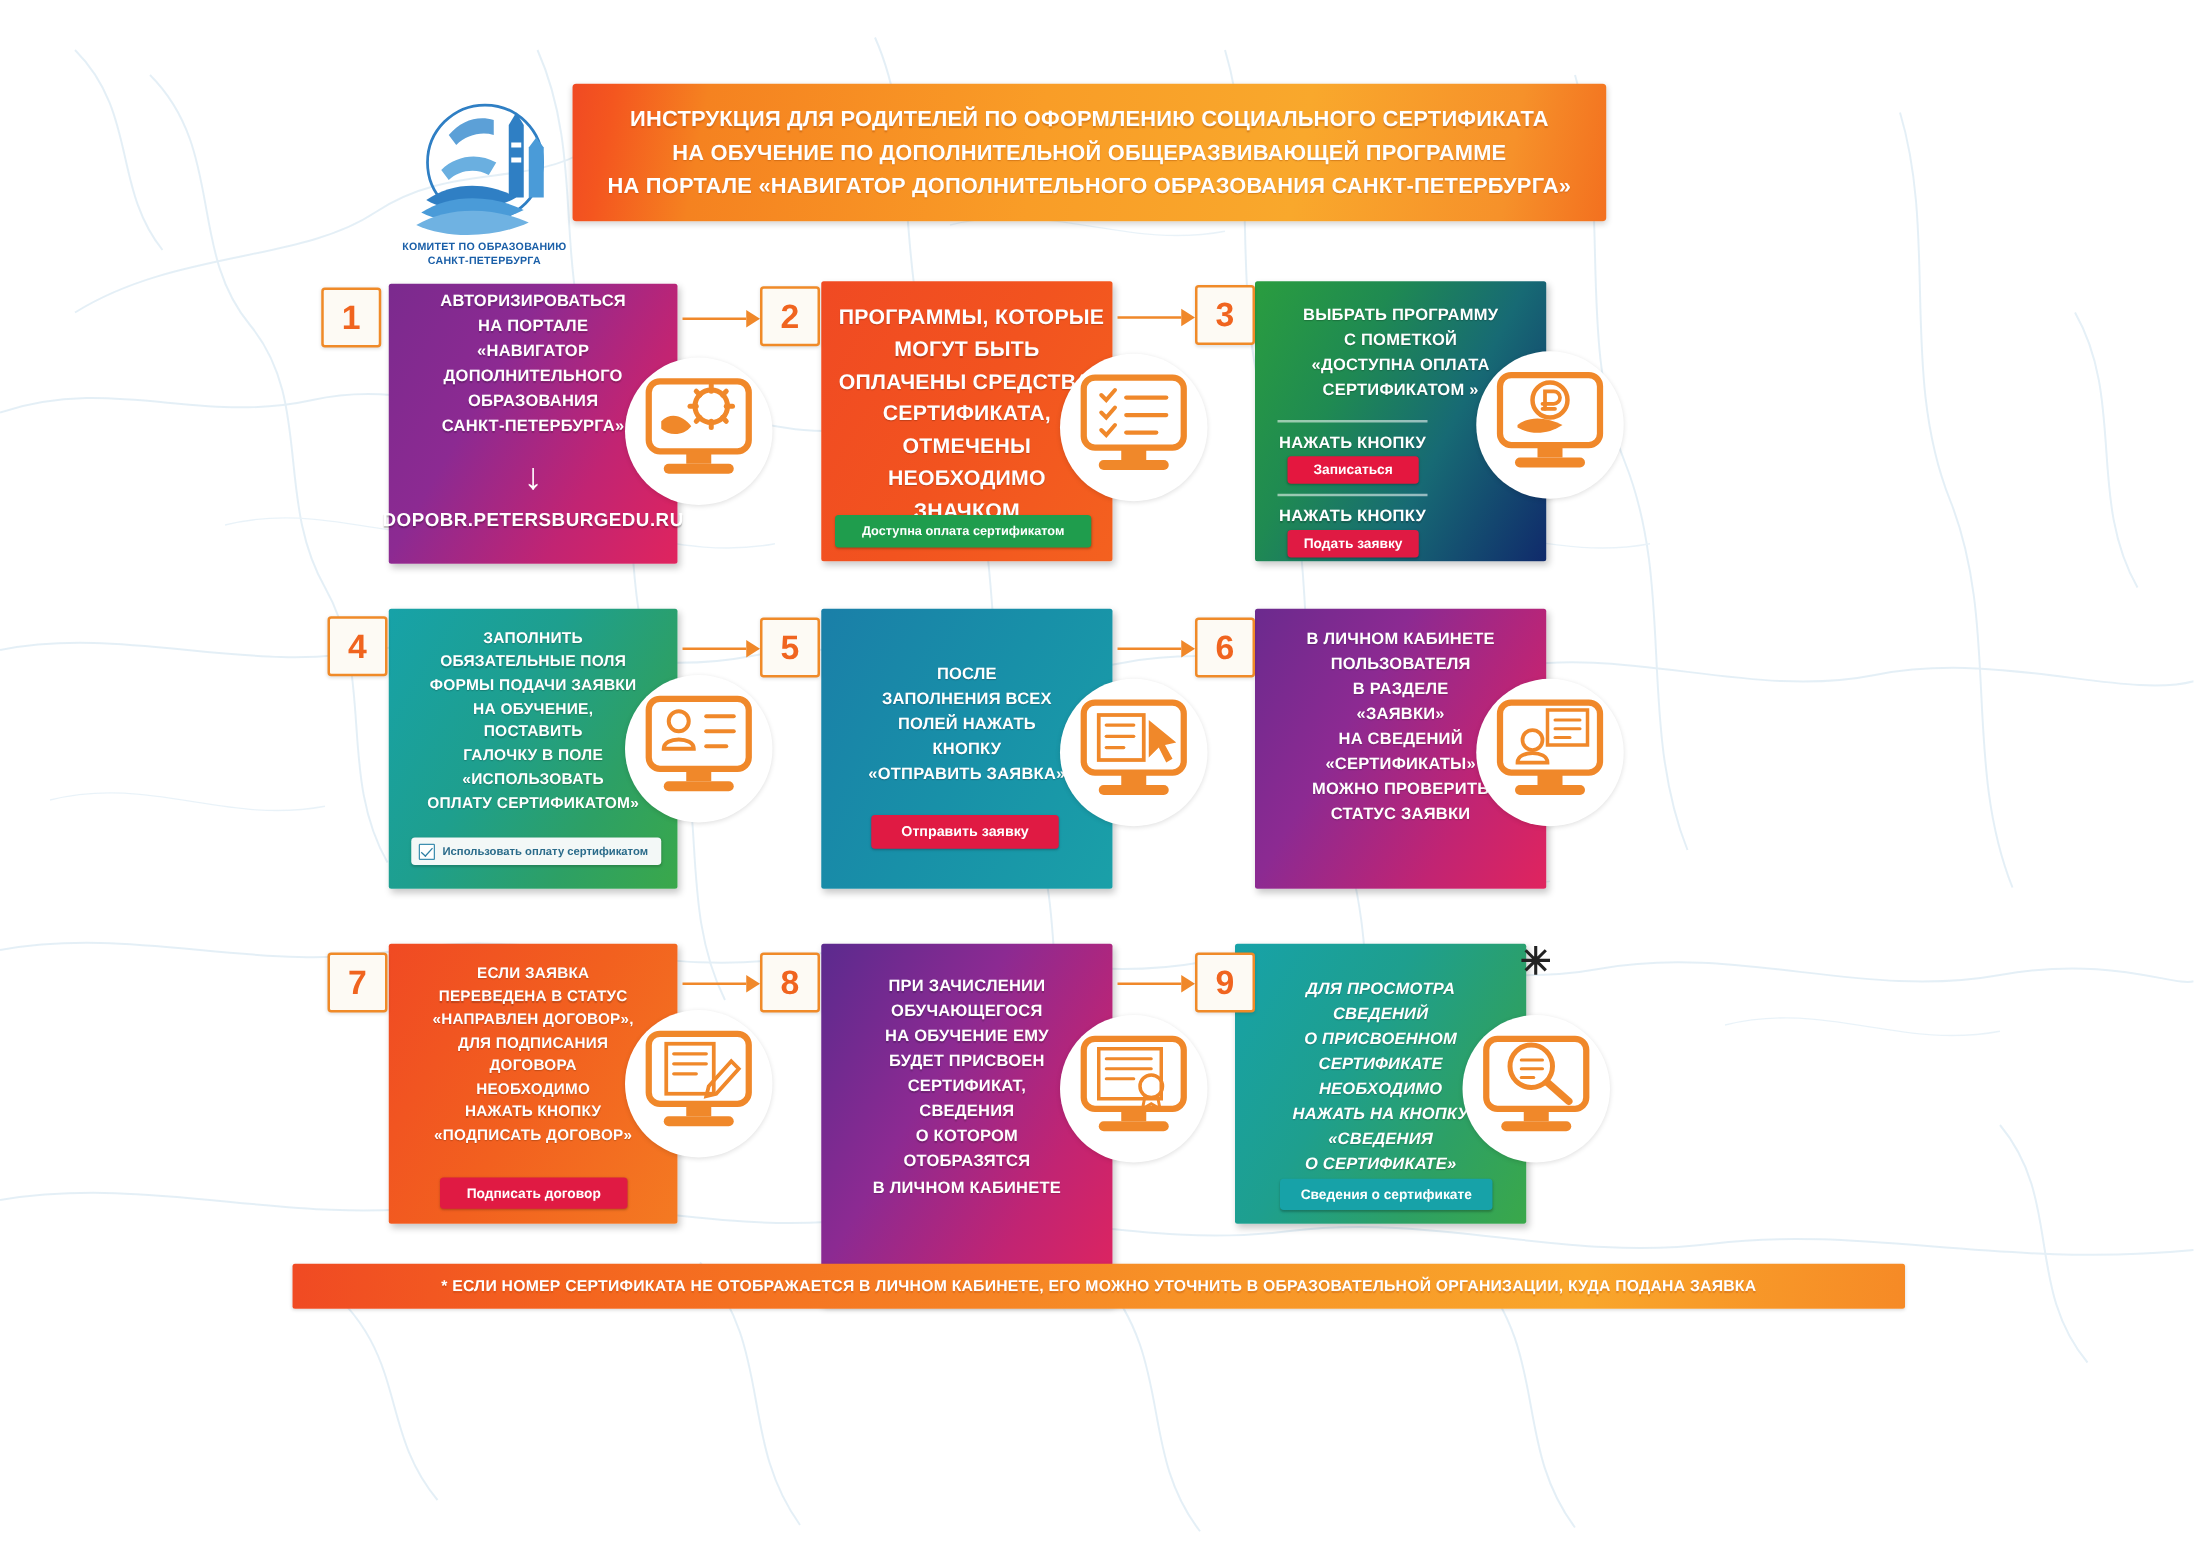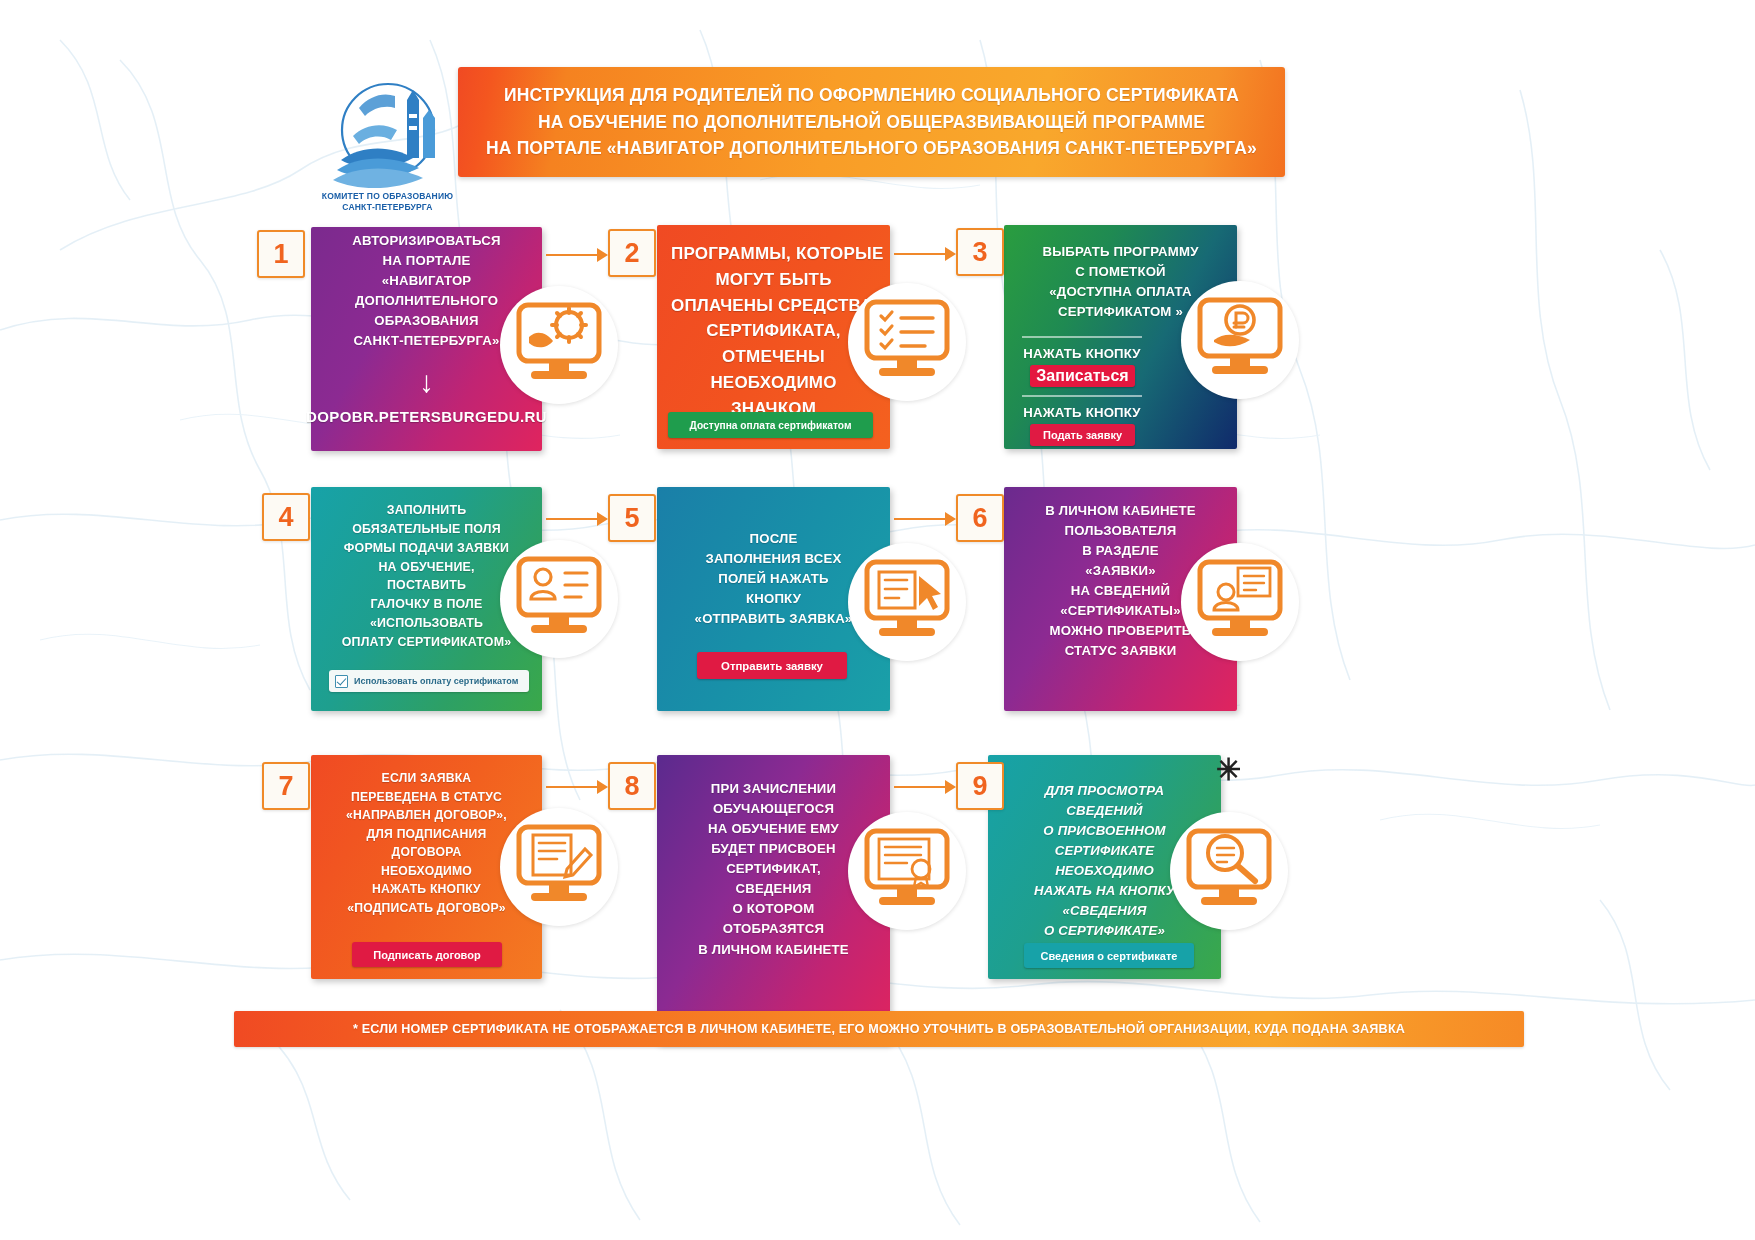--- a/index.html
+++ b/index.html
@@ -391,21 +391,21 @@
     </div>
   <div class="card" style="left:1004px; top:225px; width:233px; height:224px; background:linear-gradient(118deg,#2a9d3f 0%,#1f8a52 32%,#176a74 62%,#102a6b 100%);">
     <div class="card-text" style="padding-top:17px;">
       <span class="ln">ВЫБРАТЬ ПРОГРАММУ</span>
       <span class="ln">С ПОМЕТКОЙ</span>
       <span class="ln">«ДОСТУПНА ОПЛАТА</span>
       <span class="ln">СЕРТИФИКАТОМ »</span>
     </div>
     <div class="divider-line" style="left:18px; top:111px; width:120px;"></div>
     <div class="card-text" style="padding:0; position:absolute; left:18px; top:119px; width:120px;">НАЖАТЬ КНОПКУ</div>
-    <div class="pill red" style="left:26px; top:140px; width:105px; height:22px; font-size:16px;">Записаться</div>
+    <div class="pill red" style="left:26px; top:140px; width:105px; height:22px; font-size:11px;">Записаться</div>
     <div class="divider-line" style="left:18px; top:170px; width:120px;"></div>
     <div class="card-text" style="padding:0; position:absolute; left:18px; top:178px; width:120px;">НАЖАТЬ КНОПКУ</div>
     <div class="pill crimson" style="left:26px; top:199px; width:105px; height:22px; font-size:11px;">Подать заявку</div>
   </div>
   <div class="monitor" style="left:1181px; top:281px;">
     <svg width="96" height="92" viewBox="0 0 96 92">
       <rect x="8" y="6" width="80" height="56" rx="9" fill="none" stroke="#f0882a" stroke-width="5"></rect>
       <rect x="38" y="62" width="20" height="10" fill="#f0882a"></rect>
       <rect x="20" y="72" width="56" height="8" rx="4" fill="#f0882a"></rect>
       <circle cx="48" cy="26" r="14" fill="none" stroke="#f0882a" stroke-width="3.6"></circle>

